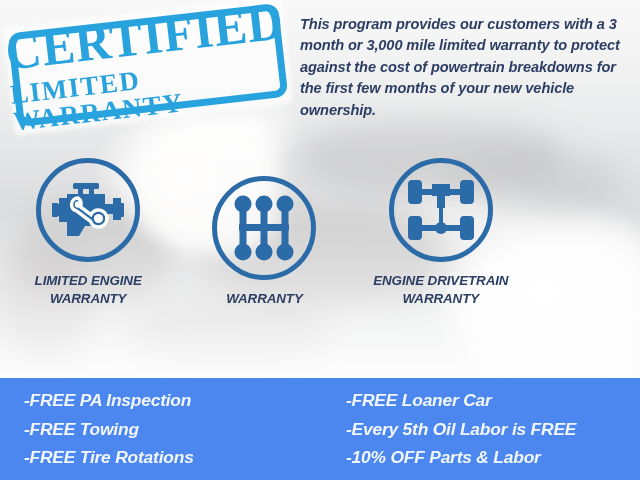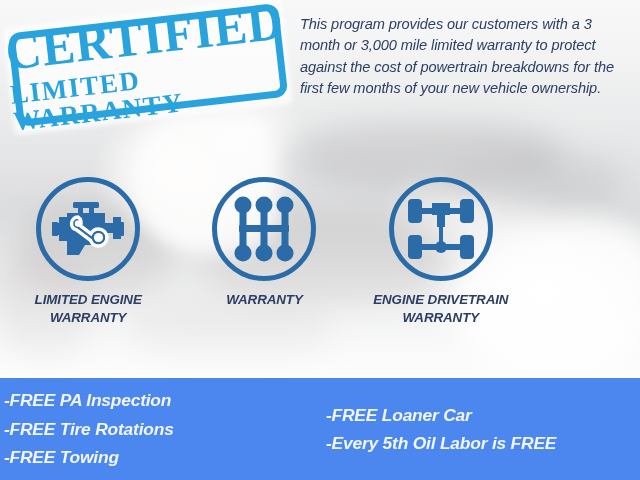--- a/index.html
+++ b/index.html
@@ -128,35 +128,35 @@
   }
 
   
   .intro {
     position: absolute;
     left: 300px;
     top: 14px;
     width: 330px;
     color: #2c3e63;
     font-size: 14.6px;
-    font-weight: normal;
+    font-weight: bold;
     font-style: italic;
     line-height: 1.47;
     letter-spacing: -0.1px;
   }
 
   
   .badges {
     position: absolute;
     left: 0;
-    top: 177px;
+    top: 158px;
     width: 529px;
     display: flex;
     justify-content: space-around;
-    align-items: flex-start;
+    align-items: flex-end;
   }
   .badge {
     width: 200px;
     display: flex;
     flex-direction: column;
     align-items: center;
   }
   .badge-ring {
     width: 104px;
     height: 104px;
@@ -192,21 +192,21 @@
   }
   .banner-col {
     color: #f2f7ff;
     font-size: 17.4px;
     font-weight: bold;
     font-style: italic;
     line-height: 1.63;
     letter-spacing: -0.2px;
     white-space: nowrap;
   }
-  .col-left  { padding-left: 4px;  width: 312px; }
+  .col-left  { padding-left: 24px;  width: 312px; }
   .col-right { padding-left: 10px; }
 </style>
 </head>
 <body>
 
 <div id="page">
 
   <div class="bg-photo">
     <div class="bg-blob blob-a"></div>
     <div class="bg-blob blob-b"></div>
@@ -310,22 +310,23 @@
         <div>ENGINE DRIVETRAIN</div>
         <div>WARRANTY</div>
       </div>
     </div>
 
   </div>
 
   <div class="banner">
     <div class="banner-col col-left">
       <div>-FREE PA Inspection</div>
+      <div>-FREE Towing</div>
       <div>-FREE Tire Rotations</div>
-      <div>-FREE Towing</div>
     </div>
     <div class="banner-col col-right">
       <div>-FREE Loaner Car</div>
       <div>-Every 5th Oil Labor is FREE</div>
+      <div>-10% OFF Parts &amp; Labor</div>
     </div>
   </div>
 
 </div>
 
 </body></html>

